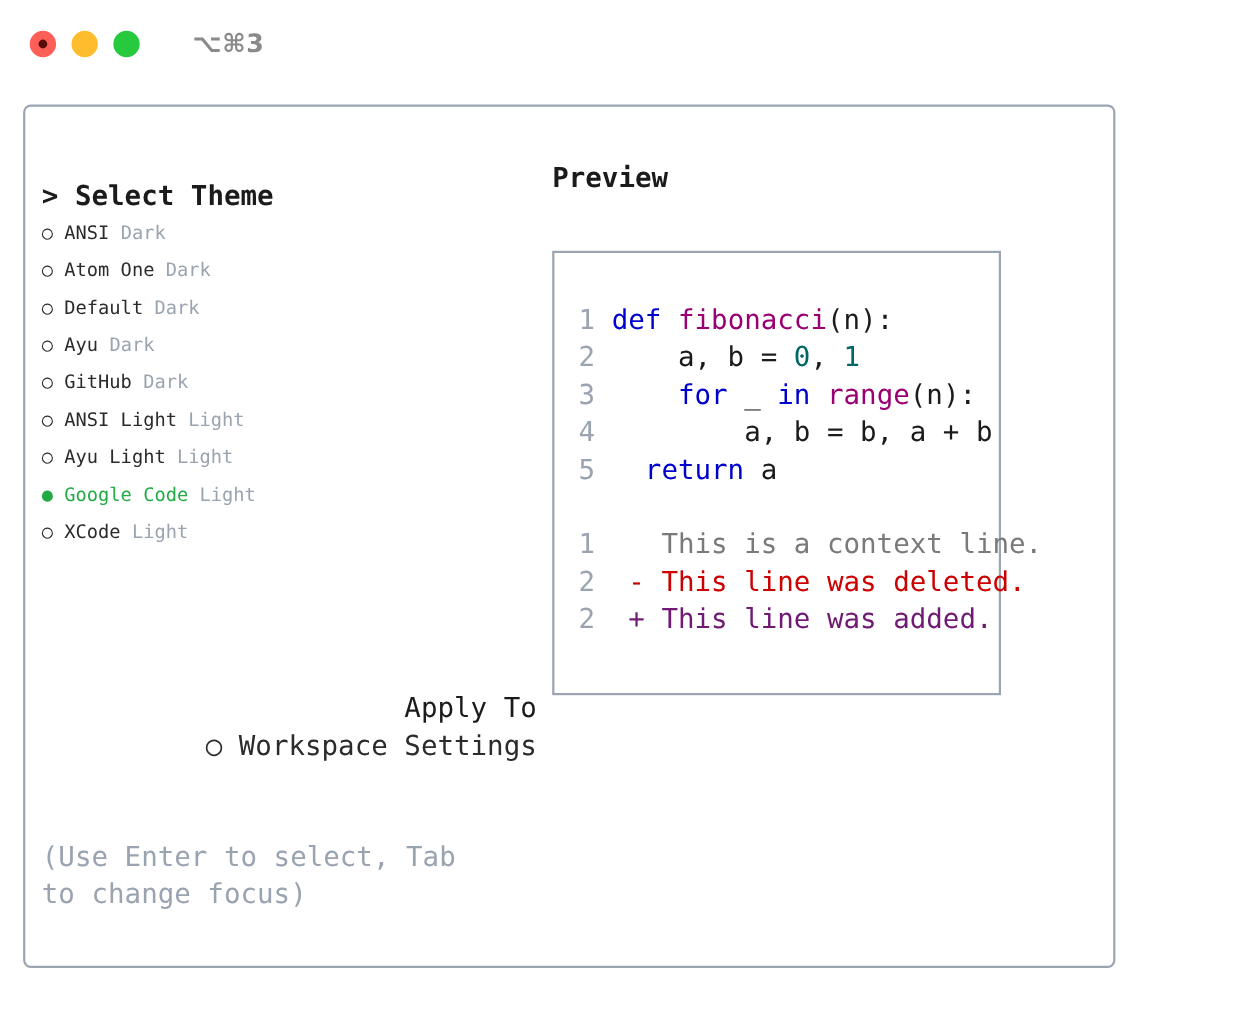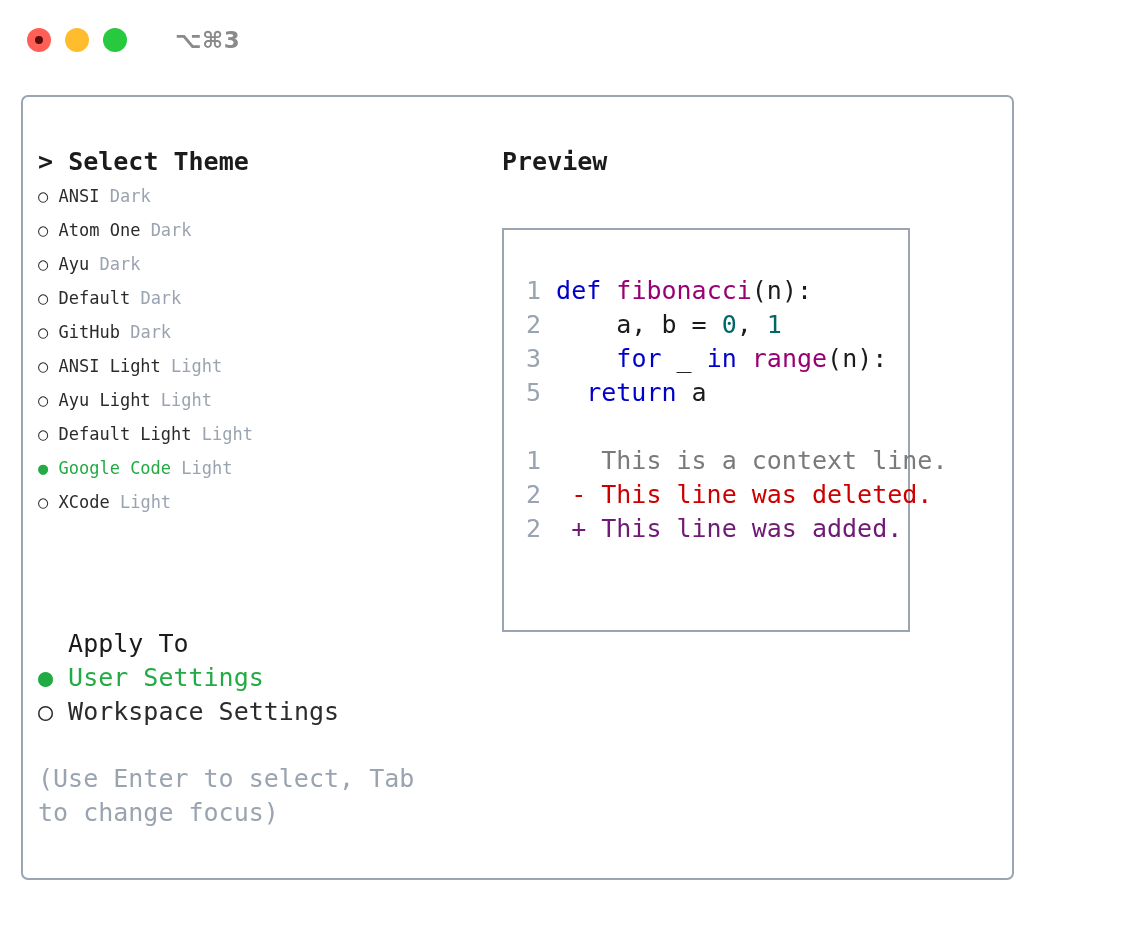--- a/index.html
+++ b/index.html
@@ -94,20 +94,21 @@
     top: 48px;
     width: 450px;
   }
   .section-title {
     font-size: 25px;
     font-weight: bold;
     color: #1b1b1b;
     line-height: 34px;
     white-space: pre;
     letter-spacing: 0px;
+    margin-top: 16px;
   }
   #theme-list {
     margin-top: 0px;
   }
   .theme-row {
     font-size: 17px;
     line-height: 34px;
     white-space: pre;
     color: #2b2b2b;
     display: block;
@@ -121,20 +122,21 @@
   .theme-row .tname { color: #2b2b2b; }
   .theme-row.selected .tname { color: #22aa44; }
   .theme-row .tcat  { color: #9aa3b0; }
 
   
   #apply-group {
     position: absolute;
     left: 15px;
     top: 530px;
     width: 450px;
+    text-align: right;
   }
   .apply-title {
     font-size: 25px;
     line-height: 34px;
     color: #1b1b1b;
     white-space: pre;
     padding-left: 2ch;
   }
   .apply-row {
     font-size: 25px;
@@ -217,48 +219,47 @@
   </div>
 
   <div id="main-panel">
     <div id="panel-inner">
 
       <div id="theme-column">
         <div class="section-title"><span>&gt;</span><span> </span><span>Select Theme</span></div>
         <div id="theme-list">
             <div class="theme-row"><span class="marker">○</span> <span class="tname">ANSI</span> <span class="tcat">Dark</span></div>
             <div class="theme-row"><span class="marker">○</span> <span class="tname">Atom One</span> <span class="tcat">Dark</span></div>
+            <div class="theme-row"><span class="marker">○</span> <span class="tname">Default</span> <span class="tcat">Dark</span></div>
             <div class="theme-row"><span class="marker">○</span> <span class="tname">Ayu</span> <span class="tcat">Dark</span></div>
-            <div class="theme-row"><span class="marker">○</span> <span class="tname">Default</span> <span class="tcat">Dark</span></div>
             <div class="theme-row"><span class="marker">○</span> <span class="tname">GitHub</span> <span class="tcat">Dark</span></div>
             <div class="theme-row"><span class="marker">○</span> <span class="tname">ANSI Light</span> <span class="tcat">Light</span></div>
             <div class="theme-row"><span class="marker">○</span> <span class="tname">Ayu Light</span> <span class="tcat">Light</span></div>
-            <div class="theme-row"><span class="marker">○</span> <span class="tname">Default Light</span> <span class="tcat">Light</span></div>
             <div class="theme-row selected"><span class="marker">●</span> <span class="tname">Google Code</span> <span class="tcat">Light</span></div>
             <div class="theme-row"><span class="marker">○</span> <span class="tname">XCode</span> <span class="tcat">Light</span></div>
           </div>
       </div>
 
       <div id="apply-group">
         <div class="apply-title">Apply To</div>
         <div id="apply-list">
-            <div class="apply-row selected"><span class="marker">●</span> <span class="aname">User Settings</span></div>
             <div class="apply-row"><span class="marker">○</span> <span class="aname">Workspace Settings</span></div>
           </div>
       </div>
 
       <div id="hint-text">(Use Enter to select, Tab to change focus)</div>
 
       <div id="preview-column">
         <div id="preview-title">Preview</div>
         <div id="preview-box">
           <div id="code-block">
               <div class="code-line"><span class="ln">1</span> <span class="kw">def </span><span class="fn">fibonacci</span><span class="pl">(n):</span></div>
               <div class="code-line"><span class="ln">2</span> <span class="pl">    a, b = </span><span class="num">0</span><span class="pl">, </span><span class="num">1</span></div>
               <div class="code-line"><span class="ln">3</span> <span class="pl">    </span><span class="kw">for</span><span class="pl"> _ </span><span class="kw">in</span><span class="pl"> </span><span class="fn">range</span><span class="pl">(n):</span></div>
+              <div class="code-line"><span class="ln">4</span> <span class="pl">        a, b = b, a + b</span></div>
               <div class="code-line"><span class="ln">5</span> <span class="pl">  </span><span class="kw">return</span><span class="pl"> a</span></div>
             </div>
           <div class="blank-line"></div>
           <div id="diff-block">
               <div class="code-line"><span class="ln">1</span><span class="diff-ctx">    This is a context line.</span></div>
               <div class="code-line"><span class="ln">2</span><span class="diff-del">  - This line was deleted.</span></div>
               <div class="code-line"><span class="ln">2</span><span class="diff-add">  + This line was added.</span></div>
             </div>
         </div>
       </div>

